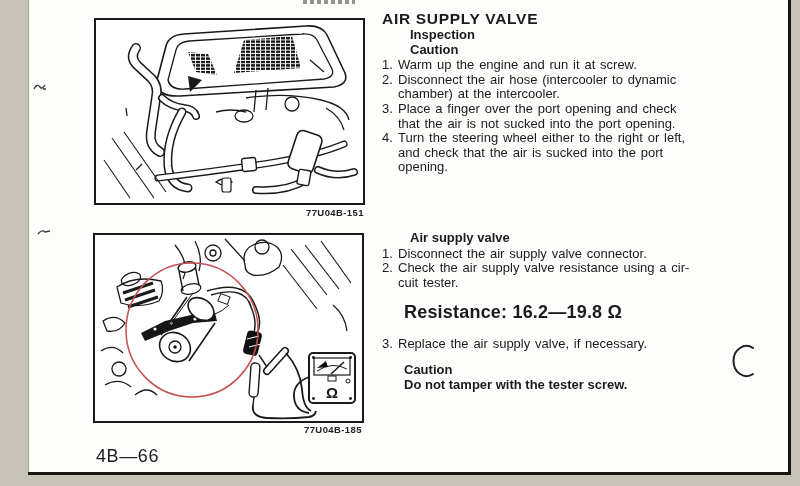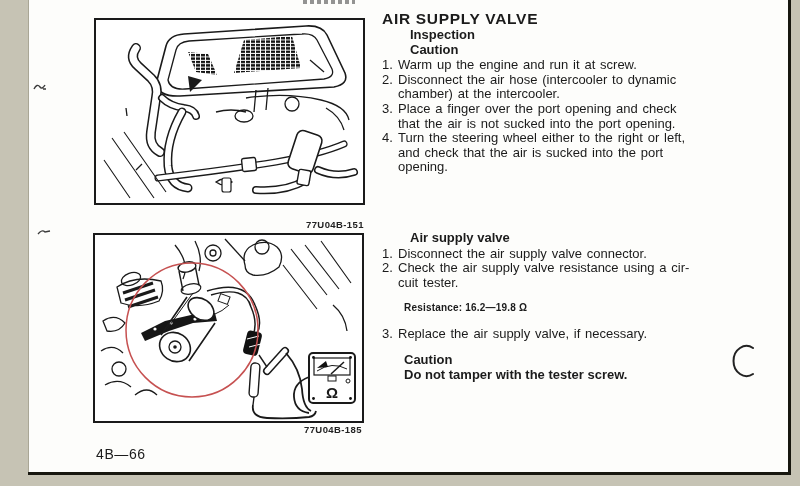--- a/index.html
+++ b/index.html
@@ -17,33 +17,33 @@
     box-shadow: inset 1px 0 0 #a9a695;
   }
   .fig {
     position:absolute; border:2px solid #1a1a1a; background:#fff; overflow:hidden;
   }
   #fig1 { left:66px; top:18px;  width:267px; height:183px; }
   #fig2 { left:65px; top:233px; width:267px; height:186px; }
   .fig-caption {
     position:absolute; font-size:9.5px; font-weight:bold; letter-spacing:.4px; color:#222;
   }
-  #cap1 { left:278px; top:219px; }
+  #cap1 { left:278px; top:207px; }
   #cap2 { left:276px; top:424px; }
   .pagenum {
-    position:absolute; left:68px; top:446px; font-size:14px; letter-spacing:.6px; color:#1c1c1c;
+    position:absolute; left:68px; top:446px; font-size:18px; letter-spacing:.6px; color:#1c1c1c;
   }
   .col  { position:absolute; left:354px; top:10px;  width:376px; }
   .col2 { position:absolute; left:354px; top:231px; width:384px; }
   .title { font-size:15.5px; font-weight:bold; letter-spacing:.7px; line-height:18px; margin:0; }
   .h2 { font-size:13px; font-weight:bold; line-height:14.6px;padding-left:28px; }
   .steps { margin-top:1px; }
   .step { display:flex; font-size:13px; line-height:14.6px; word-spacing:1.2px; }
   .step .num { flex:none; width:16px; }
-  .spec { font-size:10px; font-weight:bold; margin:12px 0 14px 22px; letter-spacing:.2px; }
+  .spec { font-size:18px; font-weight:bold; margin:12px 0 14px 22px; letter-spacing:.2px; }
   .caution { margin:10px 0 7px 22px; font-size:13px; font-weight:bold; line-height:15.5px; }
   .clip-artifact {
     position:absolute; left:275px; top:0; width:52px; height:4px; opacity:.55;
     background:repeating-linear-gradient(90deg,#3c3c3c 0 4px, transparent 4px 7px);
   }
   .squiggle { position:absolute; }
   #sq1 { left:4px;  top:80px; }
   #sq2 { left:8px;  top:228px; }
   .pen-mark { position:absolute; left:703px; top:343px; }
   svg { display:block; }

